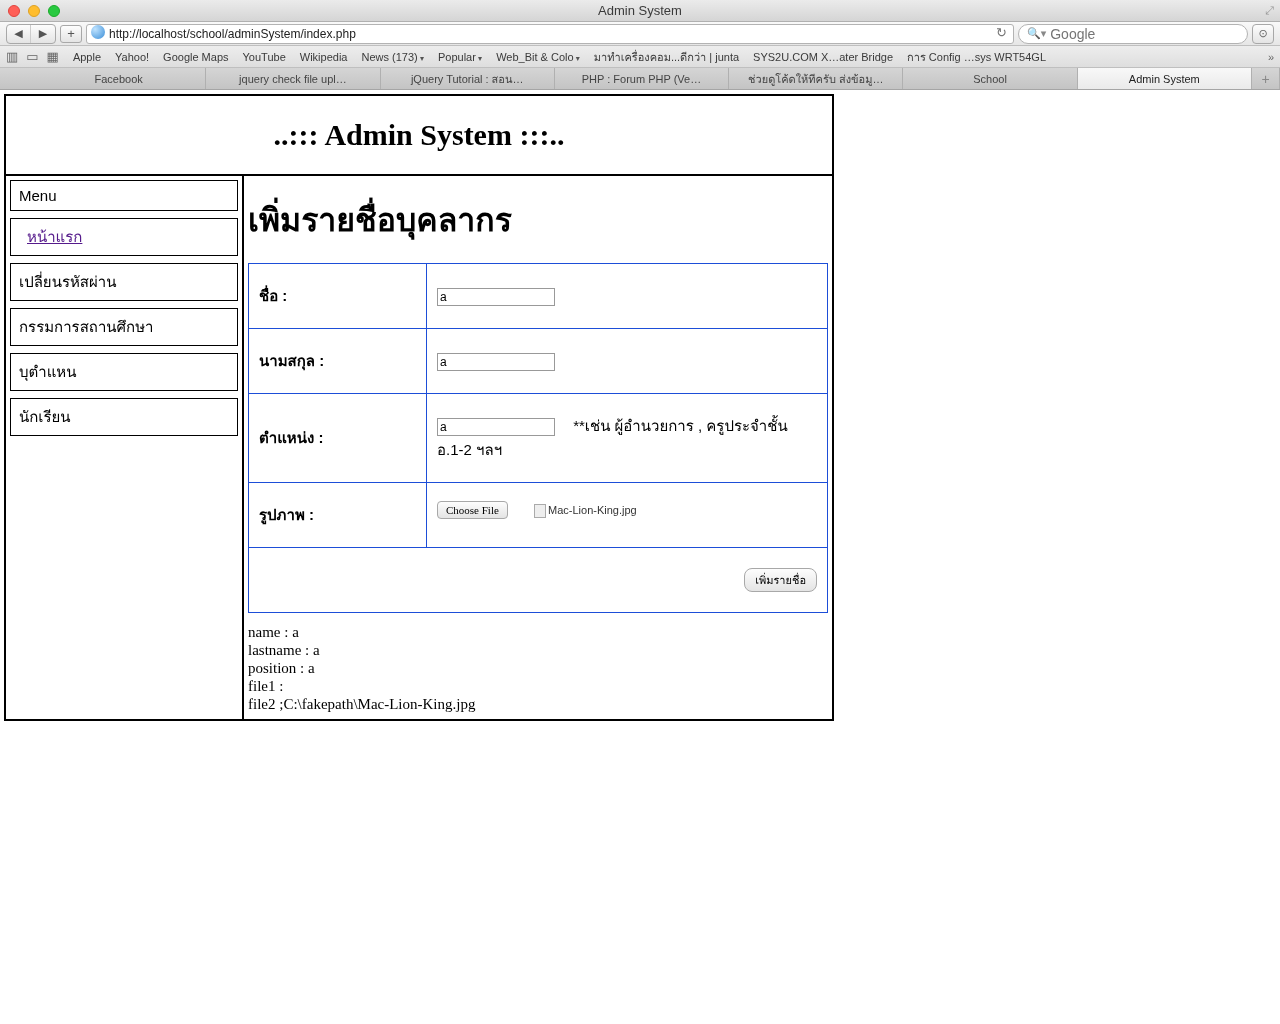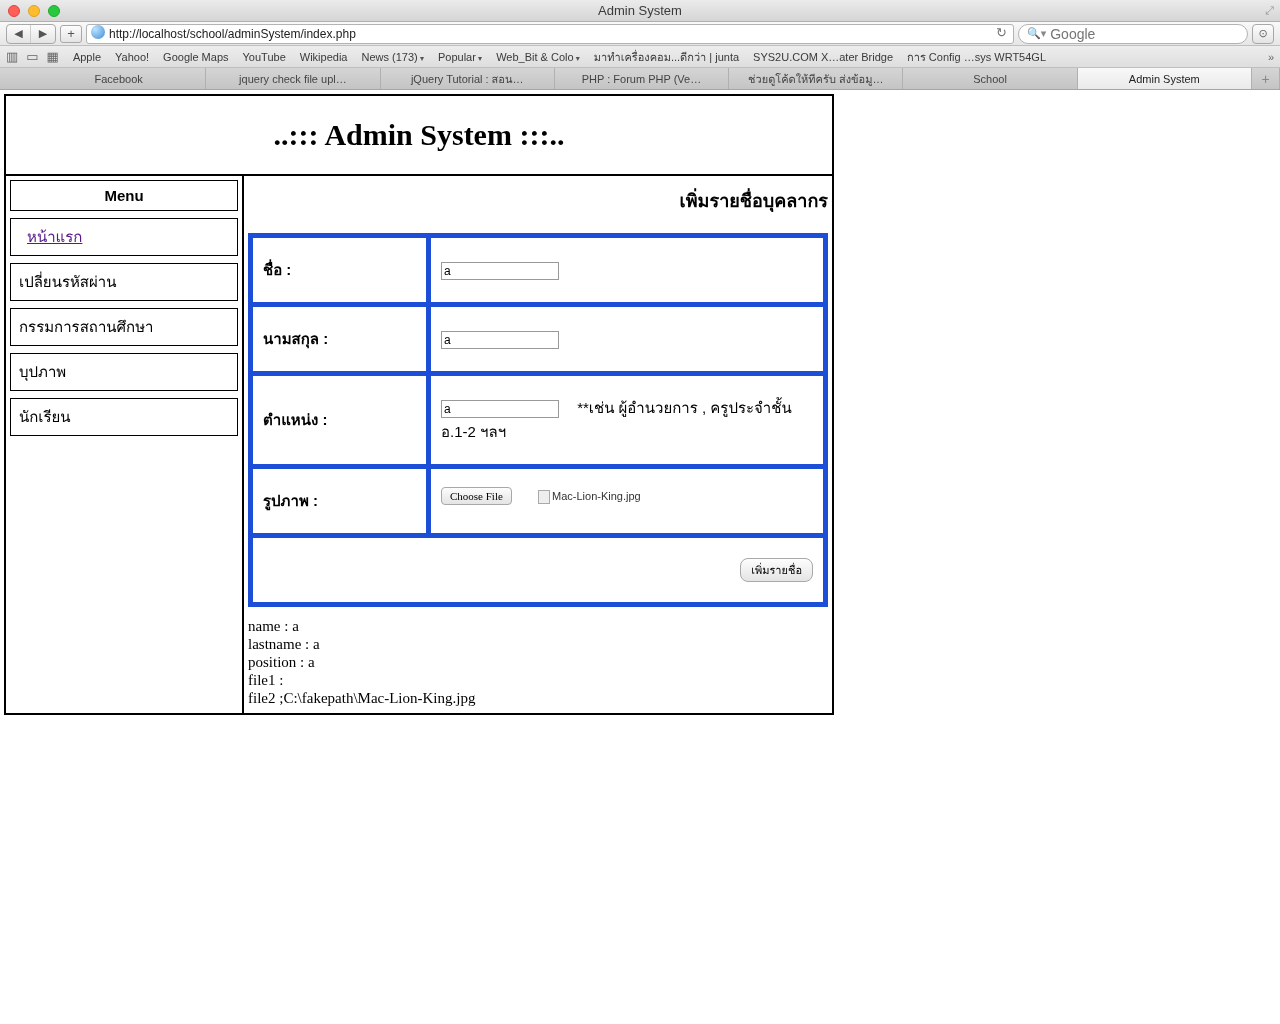--- a/index.html
+++ b/index.html
@@ -45,26 +45,26 @@
 .tab.add { flex: 0 0 28px; color: #888; font-size: 14px; }
 
 
 .page { padding: 4px; }
 .outer { border: 2px solid #000; width: 830px; }
 .hdr { border-bottom: 2px solid #000; text-align: center; padding: 22px 0; }
 .hdr h1 { font-family: "Times New Roman", serif; font-size: 30px; font-weight: bold; }
 .body { display: flex; }
 .sidebar { width: 238px; border-right: 2px solid #000; padding: 4px; }
 .sb-box { border: 1px solid #000; margin-bottom: 7px; padding: 6px 8px; font-size: 15px; }
-.sb-head { text-align: center; font-weight: bold; }
+.sb-head { font-weight: normal; }
 .sb-link { color: #551a8b; text-decoration: underline; cursor: pointer; margin-left: 8px; }
 .main { flex: 1; padding: 4px 4px 6px 4px; }
-.main h2 { font-family: "Times New Roman", serif; font-size: 18px; font-weight: bold; text-align: right; margin: 6px 0 18px; }
+.main h2 { font-family: "Times New Roman", serif; font-size: 32px; font-weight: bold; text-align: left; margin: 14px 0 18px; }
 .form-tbl { width: 100%; border-collapse: collapse; }
-.form-tbl td { border: 5px solid #1d4ed8; padding: 20px 10px; font-size: 15px; }
+.form-tbl td { border: 1px solid #1d4ed8; padding: 20px 10px; font-size: 15px; }
 .form-tbl td.lbl { width: 178px; font-weight: bold; }
 .form-tbl input[type=text] { width: 118px; font-size: 12px; padding: 1px 2px; border: 1px solid #999; background: #fff; }
 .hint { font-size: 15px; margin-left: 14px; }
 .filebtn { display: inline-block; font-size: 11px; border: 1px solid #a8a8a8; border-radius: 4px; padding: 2px 8px; background: linear-gradient(#fdfdfd,#e4e4e4); cursor: pointer; font-family: Liberation Serif, serif; }
 .filename { font-size: 11px; color: #333; margin-left: 22px; }
 .fileicon { display: inline-block; width: 12px; height: 14px; background: #eee; border: 1px solid #aaa; vertical-align: middle; margin-right: 2px; position: relative; }
 .submit-row td { text-align: right; }
 .submitbtn { font-size: 11px; border: 1px solid #a8a8a8; border-radius: 8px; padding: 2px 10px; background: linear-gradient(#fdfdfd,#e4e4e4); cursor: pointer; }
 .debug { font-family: "Times New Roman", serif; font-size: 15px; color: #000; margin-top: 10px; line-height: 1.2; }
 </style>
@@ -135,21 +135,21 @@
     <div class="hdr">
       <h1>..::: Admin System :::..</h1>
     </div>
     <div class="body">
 
       <div class="sidebar">
         <div class="sb-box sb-head">Menu</div>
         <div class="sb-box"><span class="sb-link">หน้าแรก</span></div>
         <div class="sb-box">เปลี่ยนรหัสผ่าน</div>
         <div class="sb-box">กรรมการสถานศึกษา</div>
-        <div class="sb-box">บุปภาพ</div>
+        <div class="sb-box">บุตำแหน</div>
         <div class="sb-box">นักเรียน</div>
       </div>
 
       <div class="main">
         <h2>เพิ่มรายชื่อบุคลากร</h2>
         <table class="form-tbl">
           <tbody>
               <tr>
             <td class="lbl">ชื่อ :</td>
             <td><input type="text" value="a" style=""></td>

